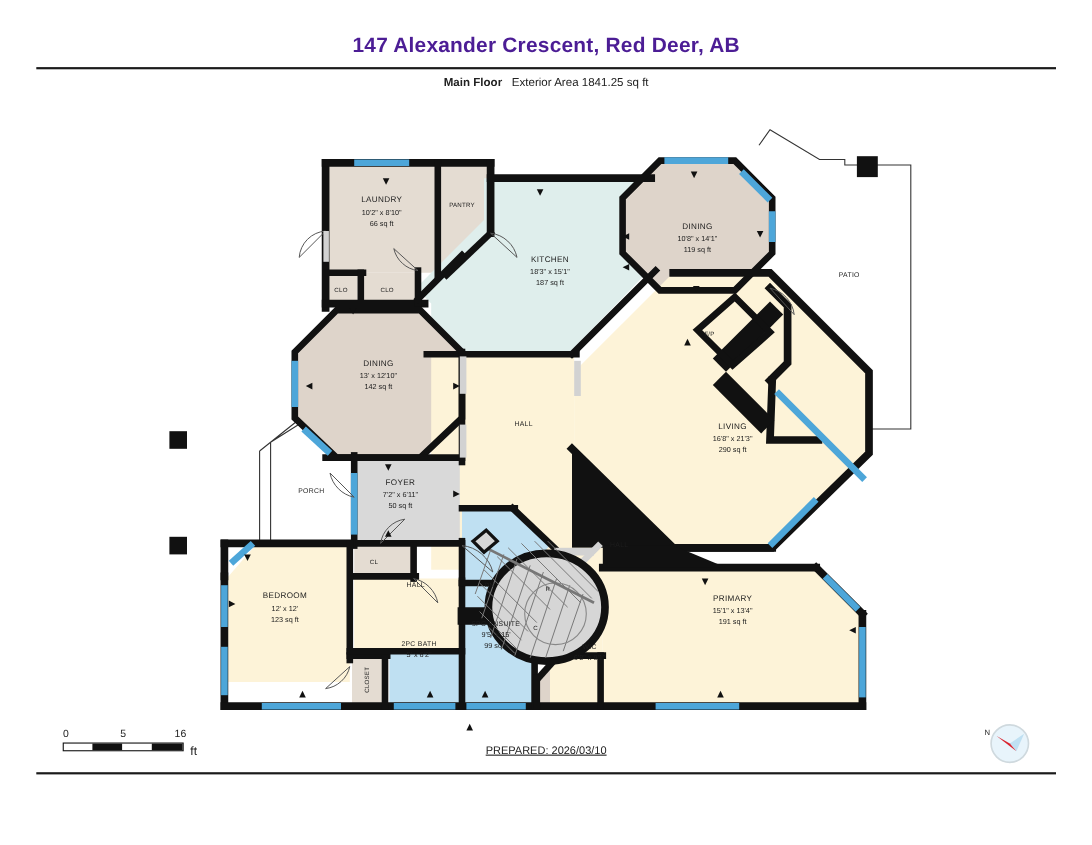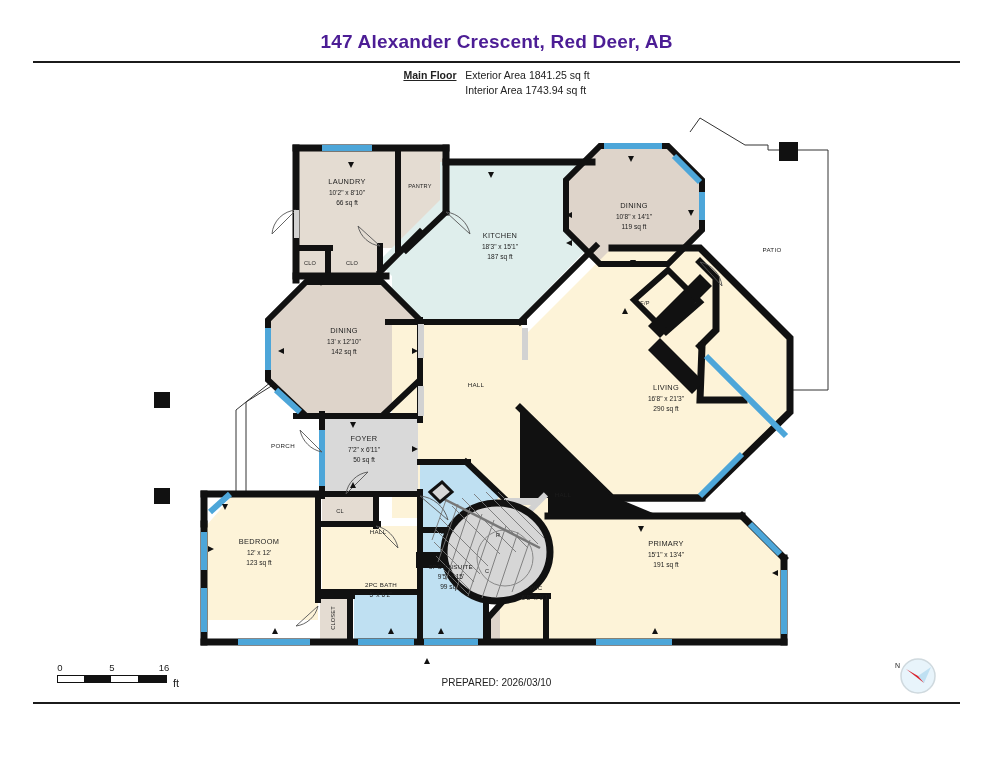--- a/index.html
+++ b/index.html
@@ -13,26 +13,26 @@
   
   .title{
     position:absolute;left:0;right:0;top:31px;text-align:center;
     font-size:19px;font-weight:bold;letter-spacing:.2px;color:#4c1d95;
   }
   .rule{
     position:absolute;left:33px;right:33px;top:61px;height:2px;background:#1b1b1b;
   }
   .areas{position:absolute;left:0;right:0;top:68px;text-align:center;}
   .areas .row{font-size:10.5px;line-height:15px;color:#222;white-space:pre;}
-  .areas .lbl{font-weight:bold;text-decoration:underline;}
+  .areas .lbl{font-weight:bold;}
 
   
   .prepared{
     position:absolute;left:0;right:0;top:677px;text-align:center;
-    font-size:10px;color:#222;
+    font-size:10px;color:#222;text-decoration:underline;
   }
   .scalewrap{position:absolute;left:57px;top:662px;}
   .scalewrap .nums{position:relative;height:13px;width:110px;font-size:9.5px;color:#222;}
   .scalewrap .nums span{position:absolute;transform:translateX(-50%);top:0;}
   .scalebar{position:relative;width:110px;height:8px;border:1px solid #111;box-sizing:border-box;background:#fff;}
   .scalebar i{position:absolute;top:0;bottom:0;background:#111;display:block;}
   .scaleunit{position:absolute;left:116px;top:15px;font-size:11px;color:#222;}
 
   .footrule{position:absolute;left:33px;right:33px;top:702px;height:2px;background:#1b1b1b;}
   .disclaimer{
@@ -54,21 +54,20 @@
 </head>
 <body>
 
 <div id="page">
 
   <div class="title">147 Alexander Crescent, Red Deer, AB</div>
   <div class="rule"></div>
 
   <div class="areas">
     <div class="row"><span class="lbl">Main Floor</span>&nbsp;&nbsp;&nbsp;<span>Exterior Area 1841.25 sq ft</span></div>
-    <div class="row"><span style="visibility:hidden">Main Floor</span>&nbsp;&nbsp;&nbsp;<span>Interior Area 1743.94 sq ft</span></div>
   </div>
 
   <svg id="plan" viewBox="0 0 993 570">
 
     <path d="M 690 32 L 700 18 L 745 45 L 768 45 L 768 50 L 828 50 L 828 290 L 775 290" fill="none" stroke="#333" stroke-width="1"></path>
     <rect x="779" y="42" width="19" height="19" fill="#111"></rect>
 
     <path d="M 236 310 L 236 392 M 246 302 L 246 392 M 236 310 L 296 262 M 246 302 L 300 268" fill="none" stroke="#333" stroke-width="1"></path>
 
     <polygon points="299,51 398,51 398,148 299,148" fill="#e4dcd2"></polygon>

